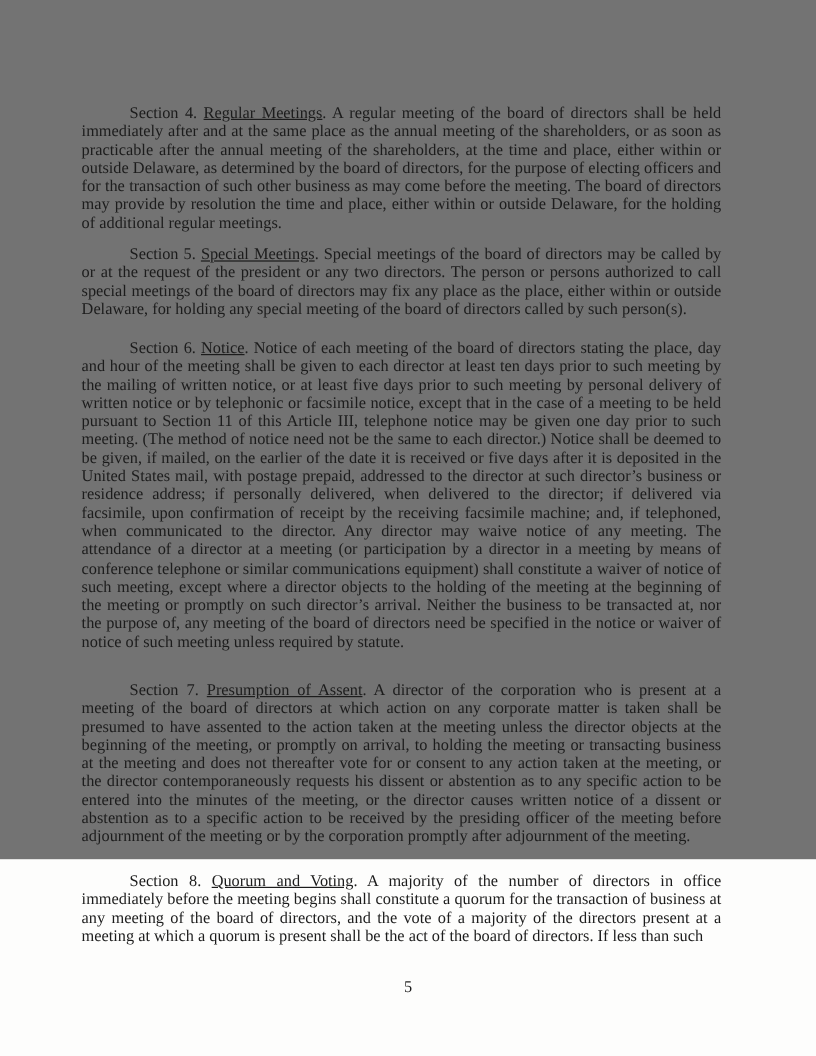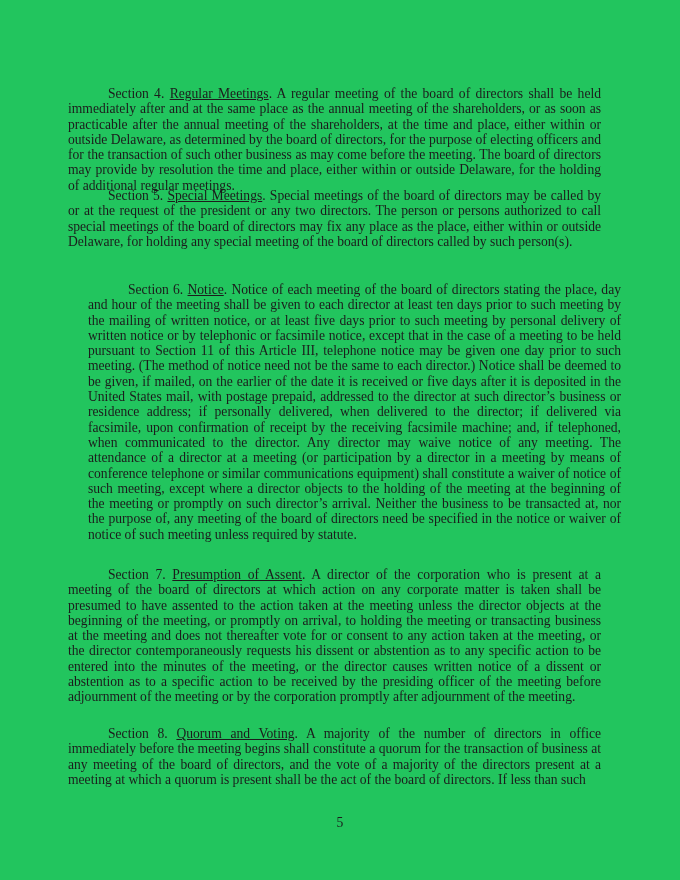--- a/index.html
+++ b/index.html
@@ -11,41 +11,41 @@
     width: 680px;
     height: 880px;
     position: relative;
     overflow: hidden;
     font-family: "Liberation Serif", "DejaVu Serif", serif;
     color: #1c1c1c;
   }
   .page {
     position: absolute;
     left: 0; top: 0;
-    width: 680px; height: 880px;
-    background: #22c55e;
+    width: 680px; height: 716px;
+    background: #737373;
   }
   .para {
     position: absolute;
     left: 68px;
     width: 533px;
     font-size: 13.6px;
     line-height: 15.3px;
     text-align: justify;
     text-indent: 40px;
     margin: 0;
     letter-spacing: 0;
   }
   .para u {
     text-decoration: underline;
     text-underline-offset: 1px;
   }
   #p4 { top: 86px; }
-  #p5 { top: 188px; }
-  #p6 { top: 282px; margin-left: 20px; }
+  #p5 { top: 204px; }
+  #p6 { top: 282px; }
   #p7 { top: 567px; }
   #p8 { top: 726px; }
   .page-number {
     position: absolute;
     top: 815px;
     left: 0;
     width: 680px;
     text-align: center;
     font-size: 13.6px;
   }

